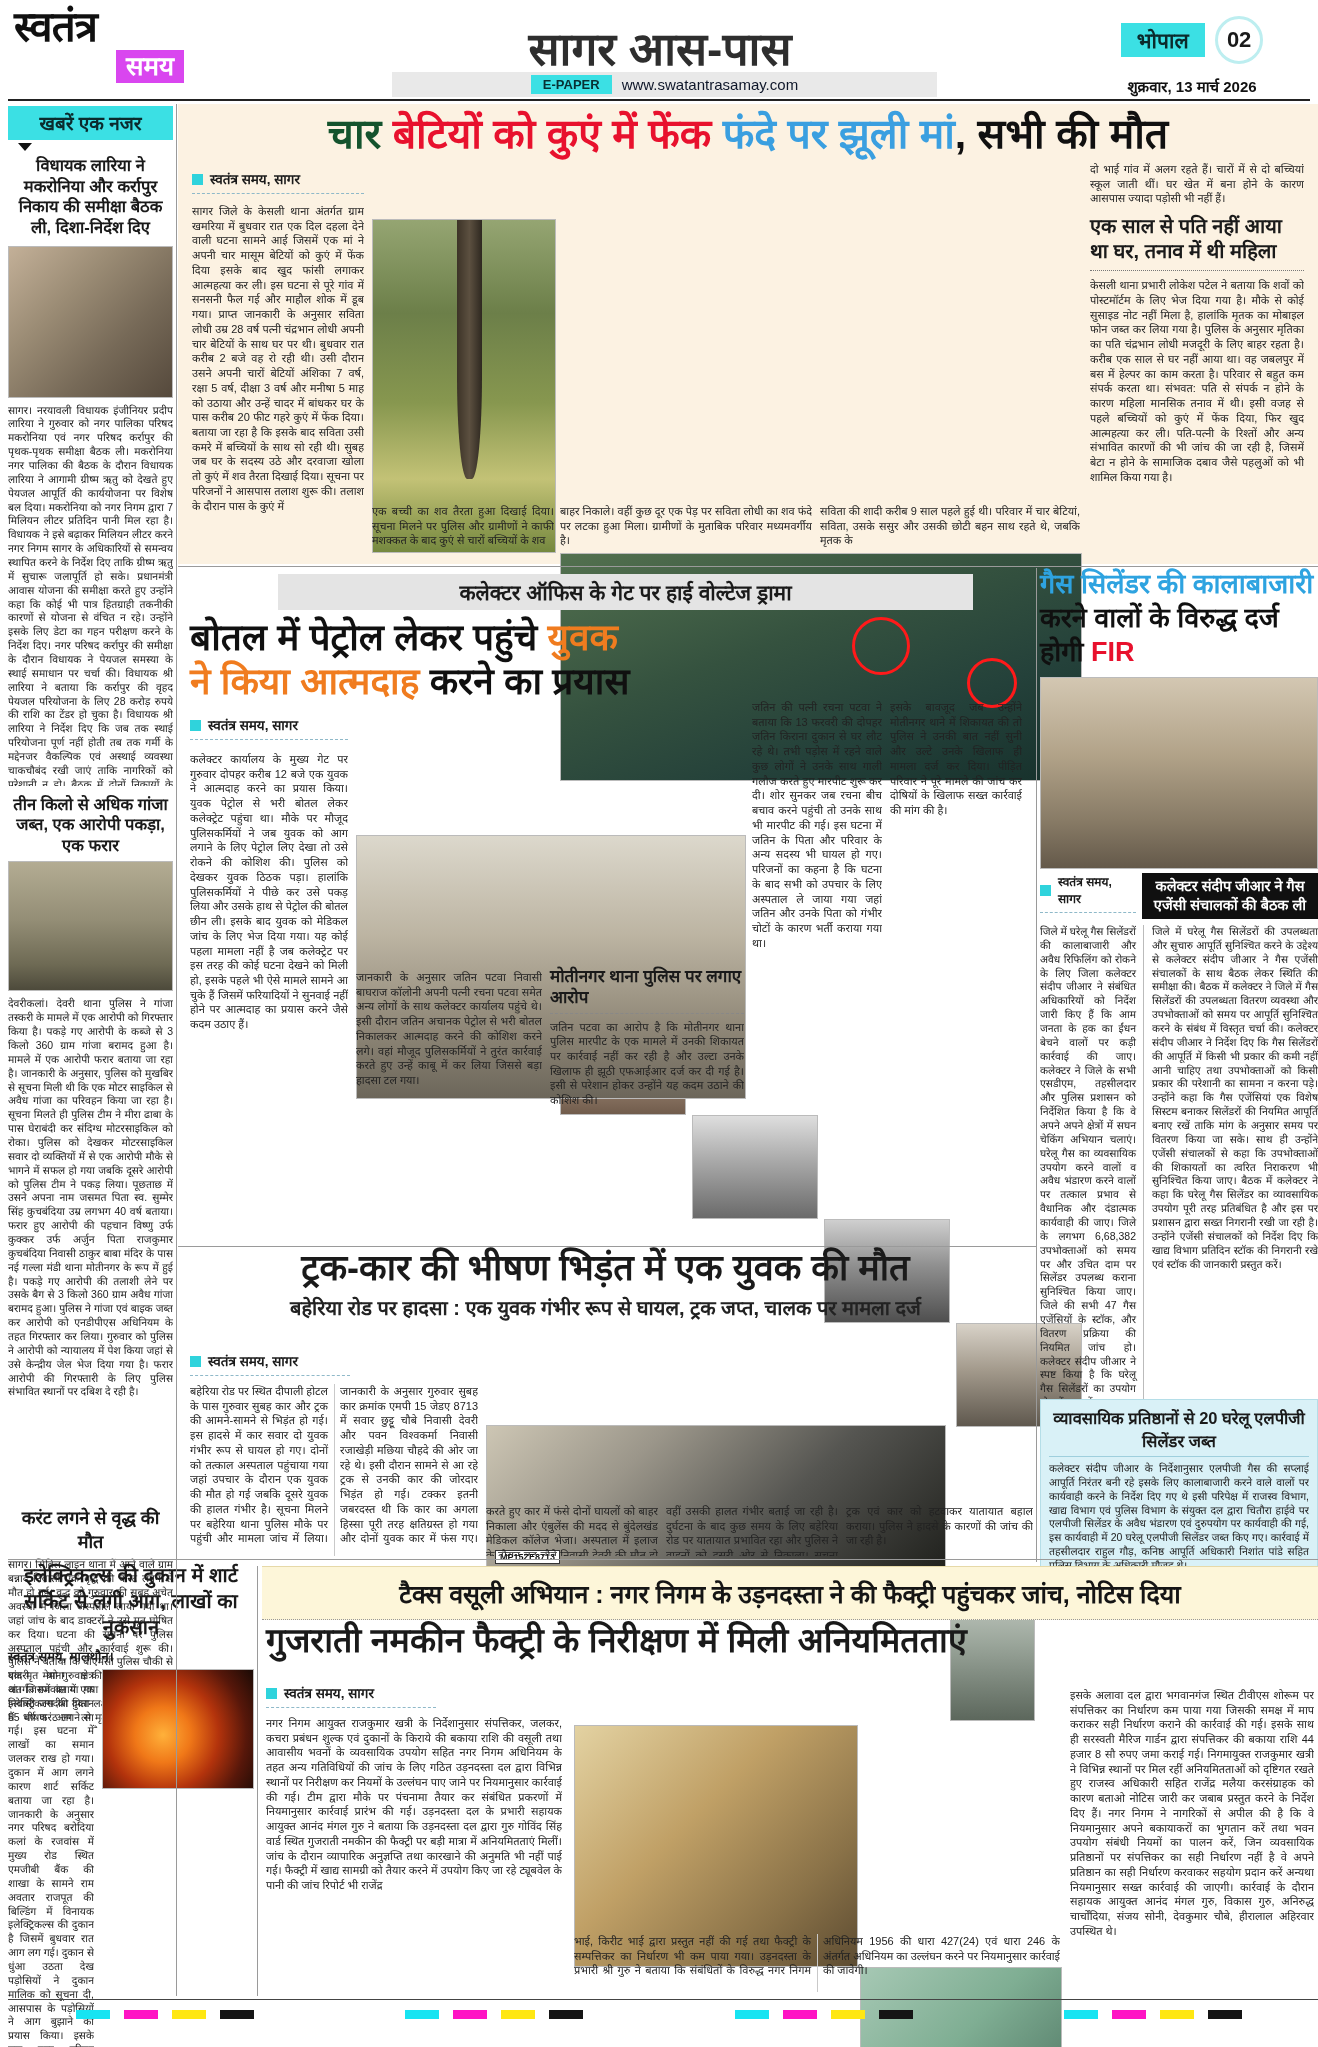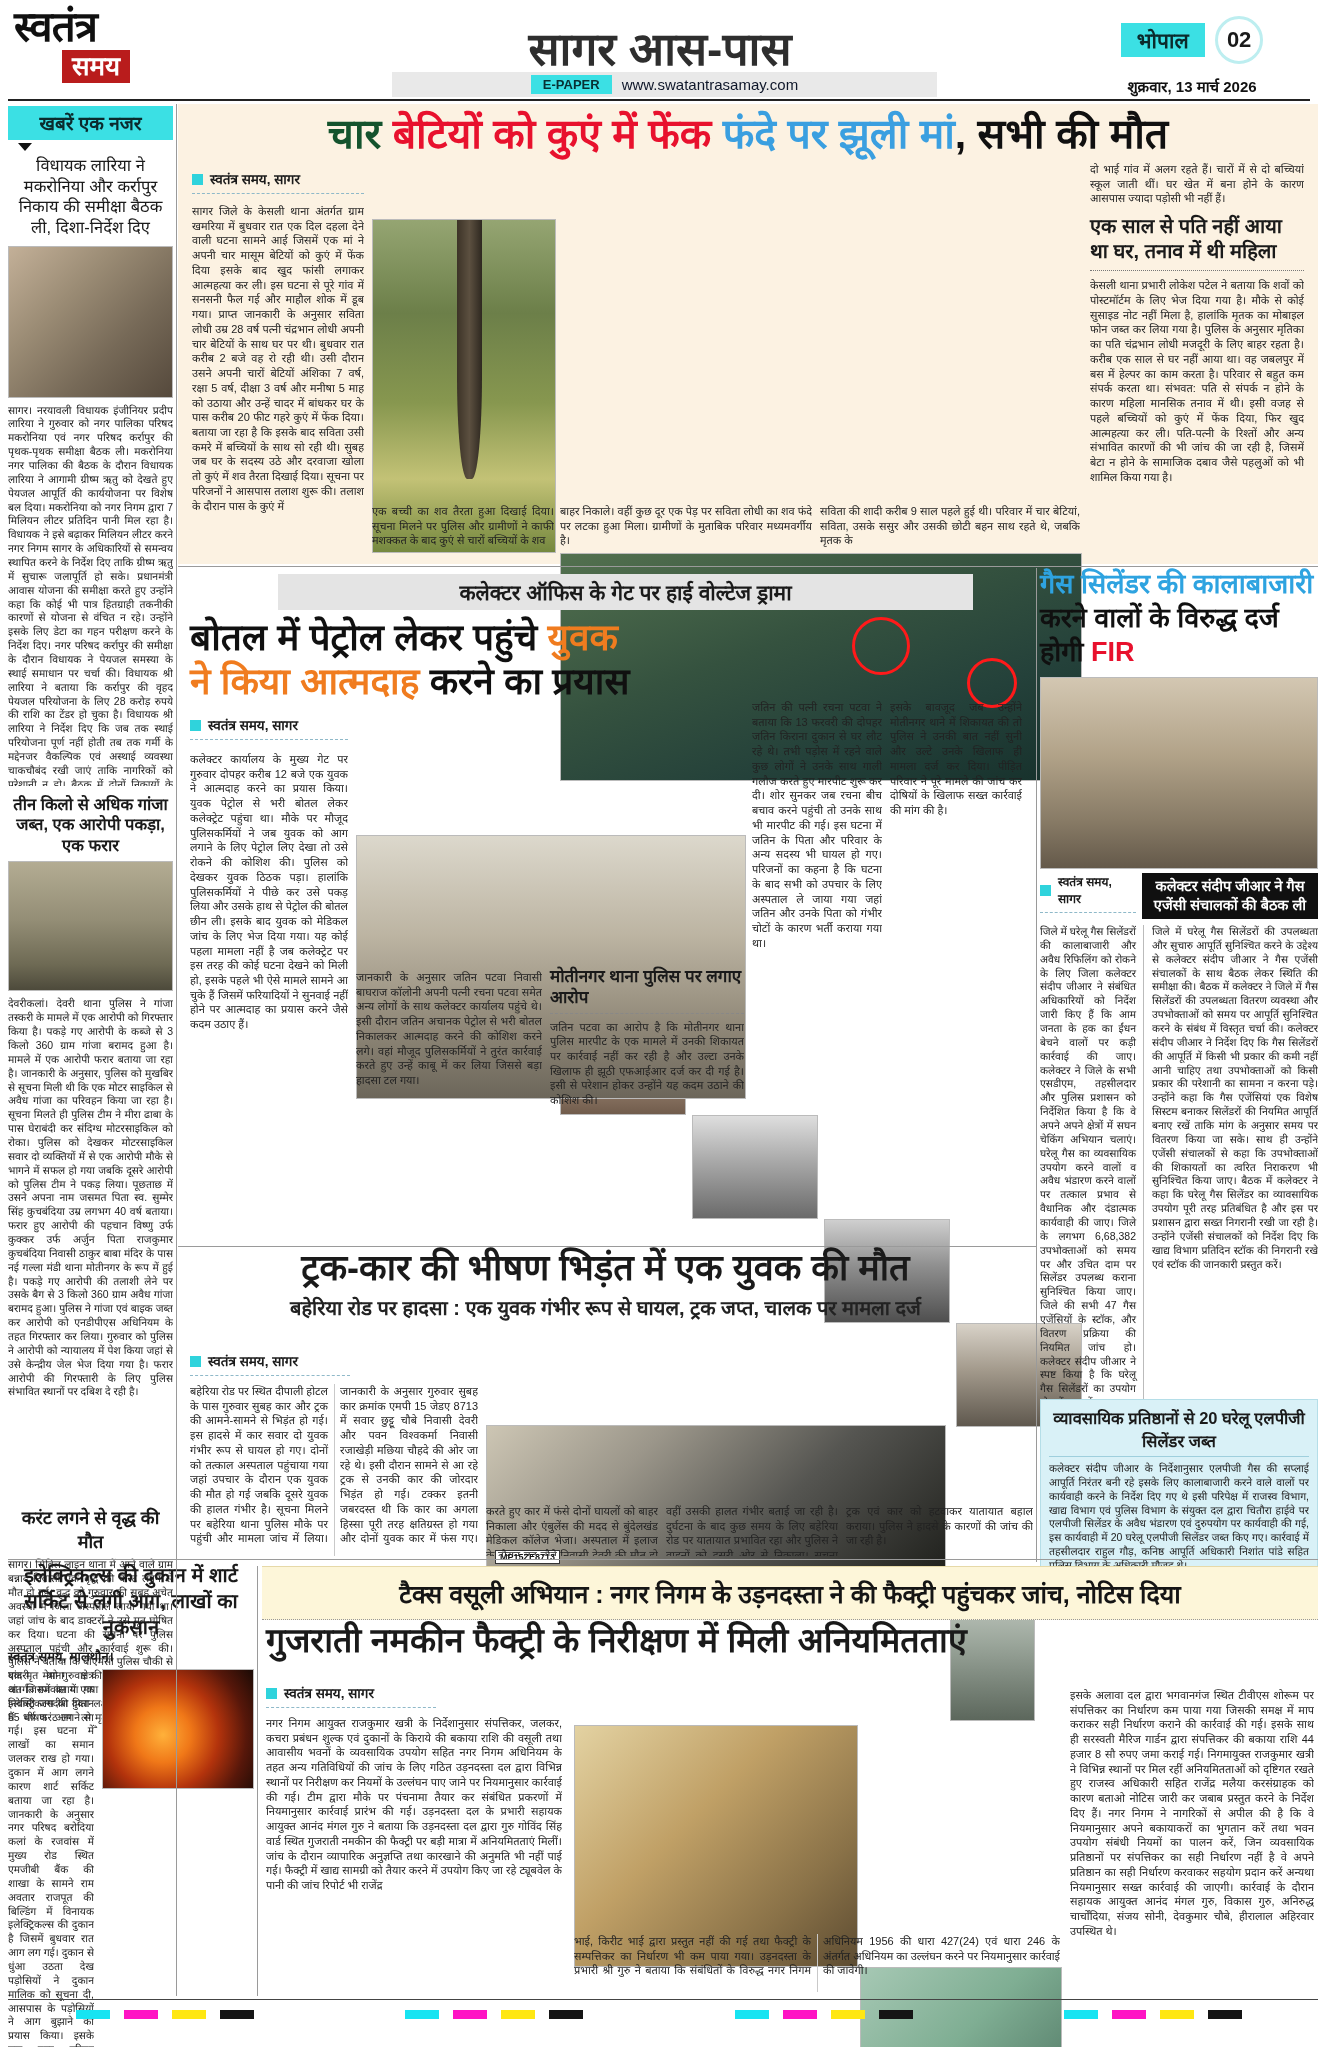--- a/index.html
+++ b/index.html
@@ -25,40 +25,40 @@
   .c-c{background:#17e4f2;} .c-m{background:#ff14c4;} .c-y{background:#ffe712;} .c-k{background:#151515;}
 </style>
 </head>
 <body>
 
 <div class="page">
 
   <div class="abs" style="left:0;top:0;width:1318px;height:91px;">
     <div class="abs" style="left:14px;top:6px;width:170px;">
       <div style="font-size:42px;font-weight:800;letter-spacing:-1px;color:#101010;line-height:1;">स्वतंत्र</div>
-      <div style="display:inline-block;margin-left:48px;margin-top:2px;background:#b91c1c;color:#fff;font-weight:800;font-size:26px;padding:1px 10px;line-height:1.2;">समय</div>
+      <div style="display:inline-block;margin-left:102px;margin-top:2px;background:#d946ef;color:#fff;font-weight:800;font-size:26px;padding:1px 10px;line-height:1.2;">समय</div>
     </div>
     <div class="abs" style="left:330px;top:16px;width:660px;text-align:center;font-size:46px;font-weight:800;color:#2e2e2e;">सागर आस-पास</div>
     <div class="abs" style="left:392px;top:72px;width:545px;height:25px;background:#e9e9e9;display:flex;align-items:center;justify-content:center;gap:10px;">
       <span style="background:#3be0e4;color:#083033;font-weight:800;font-size:13px;padding:2px 12px;text-align:center;">E-PAPER</span>
       <span style="font-size:15px;font-weight:normal;color:#0f172a;">www.swatantrasamay.com</span>
     </div>
     <div class="abs" style="right:26px;top:16px;width:200px;text-align:center;">
       <span class="cyanbox" style="display:inline-block;font-size:21px;padding:3px 16px;vertical-align:middle;">भोपाल</span>
       <span style="display:inline-flex;width:42px;height:42px;border:3px solid #bdeef0;border-radius:50%;align-items:center;justify-content:center;font-size:22px;font-weight:800;vertical-align:middle;margin-left:6px;">02</span>
       <div style="margin-top:12px;font-size:15px;font-weight:bold;color:#111;">शुक्रवार, 13 मार्च 2026</div>
     </div>
     <div class="abs" style="left:8px;top:99px;width:1302px;height:2px;background:#222;"></div>
   </div>
 
   <div class="abs" style="left:8px;top:106px;width:165px;height:1452px;">
     <div class="cyanbox" style="font-size:19px;padding:4px 0;">खबरें एक नजर</div>
     <div style="width:0;height:0;border-left:7px solid transparent;border-right:7px solid transparent;border-top:8px solid #111;margin:3px 0 0 10px;"></div>
 
-    <div style="margin-top:4px;font-size:16.5px;font-weight:400;text-align:center;line-height:1.25;">विधायक लारिया ने मकरोनिया और कर्रापुर निकाय की समीक्षा बैठक ली, दिशा-निर्देश दिए</div>
+    <div style="margin-top:4px;font-size:16.5px;font-weight:700;text-align:center;line-height:1.25;">विधायक लारिया ने मकरोनिया और कर्रापुर निकाय की समीक्षा बैठक ली, दिशा-निर्देश दिए</div>
     <div class="photo" style="margin-top:8px;height:150px;background:linear-gradient(135deg,#c3b098 0%,#9a8b74 35%,#776a58 65%,#55493c 100%);"></div>
     <div class="bodytxt sm jt" style="margin-top:6px;height:382px;">सागर। नरयावली विधायक इंजीनियर प्रदीप लारिया ने गुरुवार को नगर पालिका परिषद मकरोनिया एवं नगर परिषद कर्रापुर की पृथक-पृथक समीक्षा बैठक ली। मकरोनिया नगर पालिका की बैठक के दौरान विधायक लारिया ने आगामी ग्रीष्म ऋतु को देखते हुए पेयजल आपूर्ति की कार्ययोजना पर विशेष बल दिया। मकरोनिया को नगर निगम द्वारा 7 मिलियन लीटर प्रतिदिन पानी मिल रहा है। विधायक ने इसे बढ़ाकर मिलियन लीटर करने नगर निगम सागर के अधिकारियों से समन्वय स्थापित करने के निर्देश दिए ताकि ग्रीष्म ऋतु में सुचारू जलापूर्ति हो सके। प्रधानमंत्री आवास योजना की समीक्षा करते हुए उन्होंने कहा कि कोई भी पात्र हितग्राही तकनीकी कारणों से योजना से वंचित न रहे। उन्होंने इसके लिए डेटा का गहन परीक्षण करने के निर्देश दिए। नगर परिषद कर्रापुर की समीक्षा के दौरान विधायक ने पेयजल समस्या के स्थाई समाधान पर चर्चा की। विधायक श्री लारिया ने बताया कि कर्रापुर की वृहद पेयजल परियोजना के लिए 28 करोड़ रुपये की राशि का टेंडर हो चुका है। विधायक श्री लारिया ने निर्देश दिए कि जब तक स्थाई परियोजना पूर्ण नहीं होती तब तक गर्मी के मद्देनजर वैकल्पिक एवं अस्थाई व्यवस्था चाकचौबंद रखी जाएं ताकि नागरिकों को परेशानी न हो। बैठक में दोनों निकायों के लंबित विकास कार्यों, अधोसंरचना निर्माण, स्वच्छता अभियान की भी समीक्षा की गई। इस अवसर पर नपा अध्यक्ष मिहिलाल अहिरवार, भानुप्रताप सिंह, मकरोनिया सीएमओ पवन शर्मा, कर्रापुर सीएमओ आरडी अवस्थी, उपयंत्री एवं अन्य कर्मचारी उपस्थित रहे।</div>
 
     <div style="margin-top:8px;font-size:16.5px;font-weight:800;text-align:center;line-height:1.25;">तीन किलो से अधिक गांजा जब्त, एक आरोपी पकड़ा, एक फरार</div>
     <div class="photo" style="margin-top:6px;height:128px;background:linear-gradient(180deg,#b3ac93 0%,#948e76 45%,#6e6a54 80%,#4d4a3b 100%);"></div>
     <div class="bodytxt sm jt" style="margin-top:6px;height:500px;">देवरीकलां। देवरी थाना पुलिस ने गांजा तस्करी के मामले में एक आरोपी को गिरफ्तार किया है। पकड़े गए आरोपी के कब्जे से 3 किलो 360 ग्राम गांजा बरामद हुआ है। मामले में एक आरोपी फरार बताया जा रहा है। जानकारी के अनुसार, पुलिस को मुखबिर से सूचना मिली थी कि एक मोटर साइकिल से अवैध गांजा का परिवहन किया जा रहा है। सूचना मिलते ही पुलिस टीम ने मीरा ढाबा के पास घेराबंदी कर संदिग्ध मोटरसाइकिल को रोका। पुलिस को देखकर मोटरसाइकिल सवार दो व्यक्तियों में से एक आरोपी मौके से भागने में सफल हो गया जबकि दूसरे आरोपी को पुलिस टीम ने पकड़ लिया। पूछताछ में उसने अपना नाम जसमत पिता स्व. सुम्मेर सिंह कुचबंदिया उम्र लगभग 40 वर्ष बताया। फरार हुए आरोपी की पहचान विष्णु उर्फ कुक्कर उर्फ अर्जुन पिता राजकुमार कुचबंदिया निवासी ठाकुर बाबा मंदिर के पास नई गल्ला मंडी थाना मोतीनगर के रूप में हुई है। पकड़े गए आरोपी की तलाशी लेने पर उसके बैग से 3 किलो 360 ग्राम अवैध गांजा बरामद हुआ। पुलिस ने गांजा एवं बाइक जब्त कर आरोपी को एनडीपीएस अधिनियम के तहत गिरफ्तार कर लिया। गुरुवार को पुलिस ने आरोपी को न्यायालय में पेश किया जहां से उसे केन्द्रीय जेल भेज दिया गया है। फरार आरोपी की गिरफ्तारी के लिए पुलिस संभावित स्थानों पर दबिश दे रही है।</div>
 
     <div style="margin-top:8px;font-size:18px;font-weight:800;text-align:center;">करंट लगने से वृद्ध की मौत</div>
     <div class="bodytxt sm jt" style="margin-top:5px;height:170px;">सागर। सिविल लाइन थाना में आने वाले ग्राम बन्नाद निवासी एक वृद्ध की करंट लगने से मौत हो गई। वृद्ध को गुरुवार की सुबह अचेत अवस्था में जिला अस्पताल लाया गया था। जहां जांच के बाद डाक्टरों ने उसे मृत घोषित कर दिया। घटना की सूचना पर पुलिस अस्पताल पहुंची और कार्रवाई शुरू की। पुलिस ने बताया कि बीएमसी पुलिस चौकी से एक मृत मेमो गुरुवार की दोपहर प्राप्त हुआ था। जिसमें बताया गया था कि ग्राम बन्नाद निवासी जगदीश पिता लक्ष्मण प्रसाद तिवारी 55 वर्ष करंट लगने से मृत अवस्था में जिला अस्पताल लाया गया है। सूचना मिलते ही मामले में मर्ग कायम कर मामले को जांच में लिया गया है।</div>
   </div>

